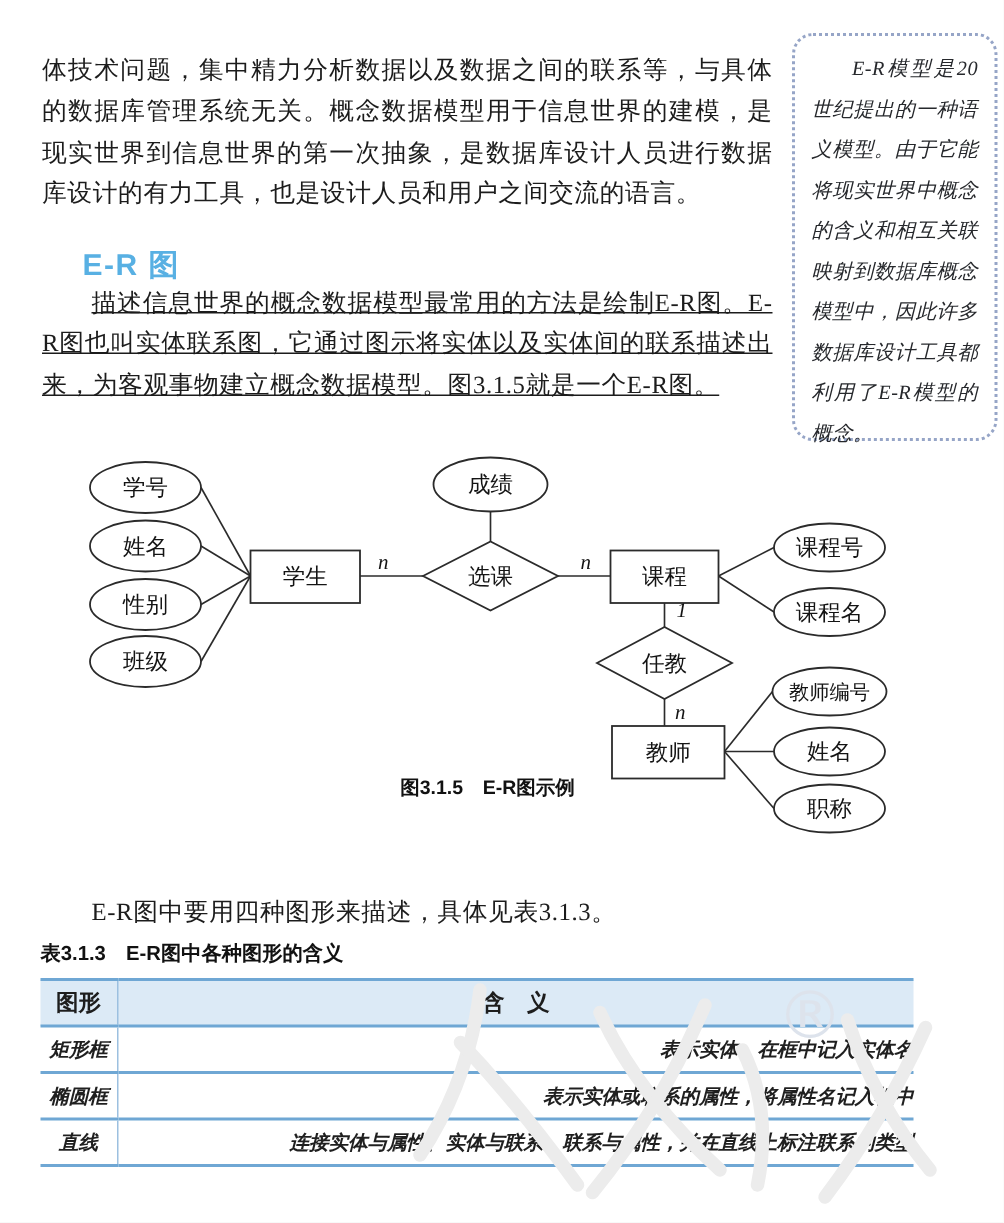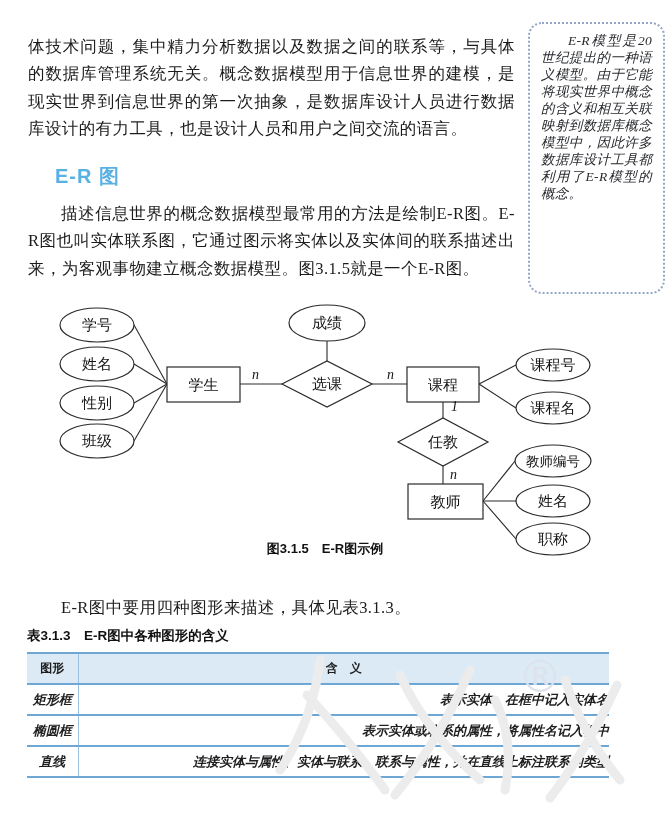--- a/index.html
+++ b/index.html
@@ -6,60 +6,60 @@
   #page{
     position:relative;width:669px;height:815px;background:#ffffff;
     margin:0 auto;overflow:hidden;
     font-family:"Liberation Serif","DejaVu Serif",serif;color:#1c1c1c;padding-left:48px;
   }
   .para{
     position:absolute;font-size:16.5px;line-height:27.5px;text-align:justify;
     letter-spacing:0.4px;color:#1c1c1c;
   }
   .para1{left:28px;top:16px;width:487px;}
-  .para2{left:28px;top:183px;width:487px;text-indent:2em;}
+  .para2{left:28px;top:171px;width:487px;text-indent:2em;text-decoration:underline;}
   .para3{left:28px;top:577px;width:520px;text-indent:2em;}
   .section-heading{
     position:absolute;left:55px;top:143px;font-size:20px;color:#58b0e3;
     font-family:"Liberation Sans","DejaVu Sans",sans-serif;font-weight:600;
     letter-spacing:1px;
   }
   .sidenote{
     position:absolute;left:528px;top:22px;width:137px;height:272px;
     box-sizing:border-box;border:2px dotted #96a5c7;border-radius:14px;
     padding:8px 11px 6px 11px;
-    font-size:13.5px;line-height:17px;font-style:italic;color:#26282c;
+    font-size:13.5px;line-height:27px;font-style:italic;color:#26282c;
     text-align:justify;text-indent:2em;letter-spacing:0.3px;
   }
   .er-figure{position:absolute;left:40px;top:297px;}
   .er-figure svg text{
     font-family:"Liberation Serif","DejaVu Serif",serif;fill:#141414;
   }
   .fig-caption{
-    position:absolute;left:28px;top:540px;width:594px;text-align:center;
+    position:absolute;left:28px;top:516px;width:594px;text-align:center;
     font-family:"Liberation Sans","DejaVu Sans",sans-serif;
     font-size:13px;font-weight:bold;color:#111;
   }
   .tbl-caption{
     position:absolute;left:27px;top:627px;width:582px;
     font-family:"Liberation Sans","DejaVu Sans",sans-serif;
     font-size:13.5px;font-weight:bold;color:#111;
   }
   table.shapes{
     position:absolute;left:27px;top:652px;width:582px;
     border-collapse:collapse;table-layout:fixed;
   }
   table.shapes th,table.shapes td{
     border-top:2px solid #6fa7d4;border-bottom:2px solid #6fa7d4;
     padding:0;height:29px;vertical-align:middle;font-weight:bold;
   }
   table.shapes th{
     background:#dceaf6;
     font-family:"Liberation Sans","DejaVu Sans",sans-serif;
-    font-size:12px;font-weight:bold;color:#1d1d1d;text-align:center;
+    font-size:15px;font-weight:bold;color:#1d1d1d;text-align:center;
   }
   table.shapes td{
     font-size:13px;font-style:italic;color:#1f1f1f;
     font-family:"Liberation Serif","DejaVu Serif",serif;
   }
   table.shapes .col-shape{width:51px;}
   table.shapes td.cell-shape{text-align:center;border-right:1px solid #9cc0e0;}
   table.shapes th.col-shape{border-right:1px solid #9cc0e0;}
   table.shapes td.cell-meaning{padding-left:14px;text-align:right;}
   .watermark{position:absolute;left:265px;top:640px;pointer-events:none;}

